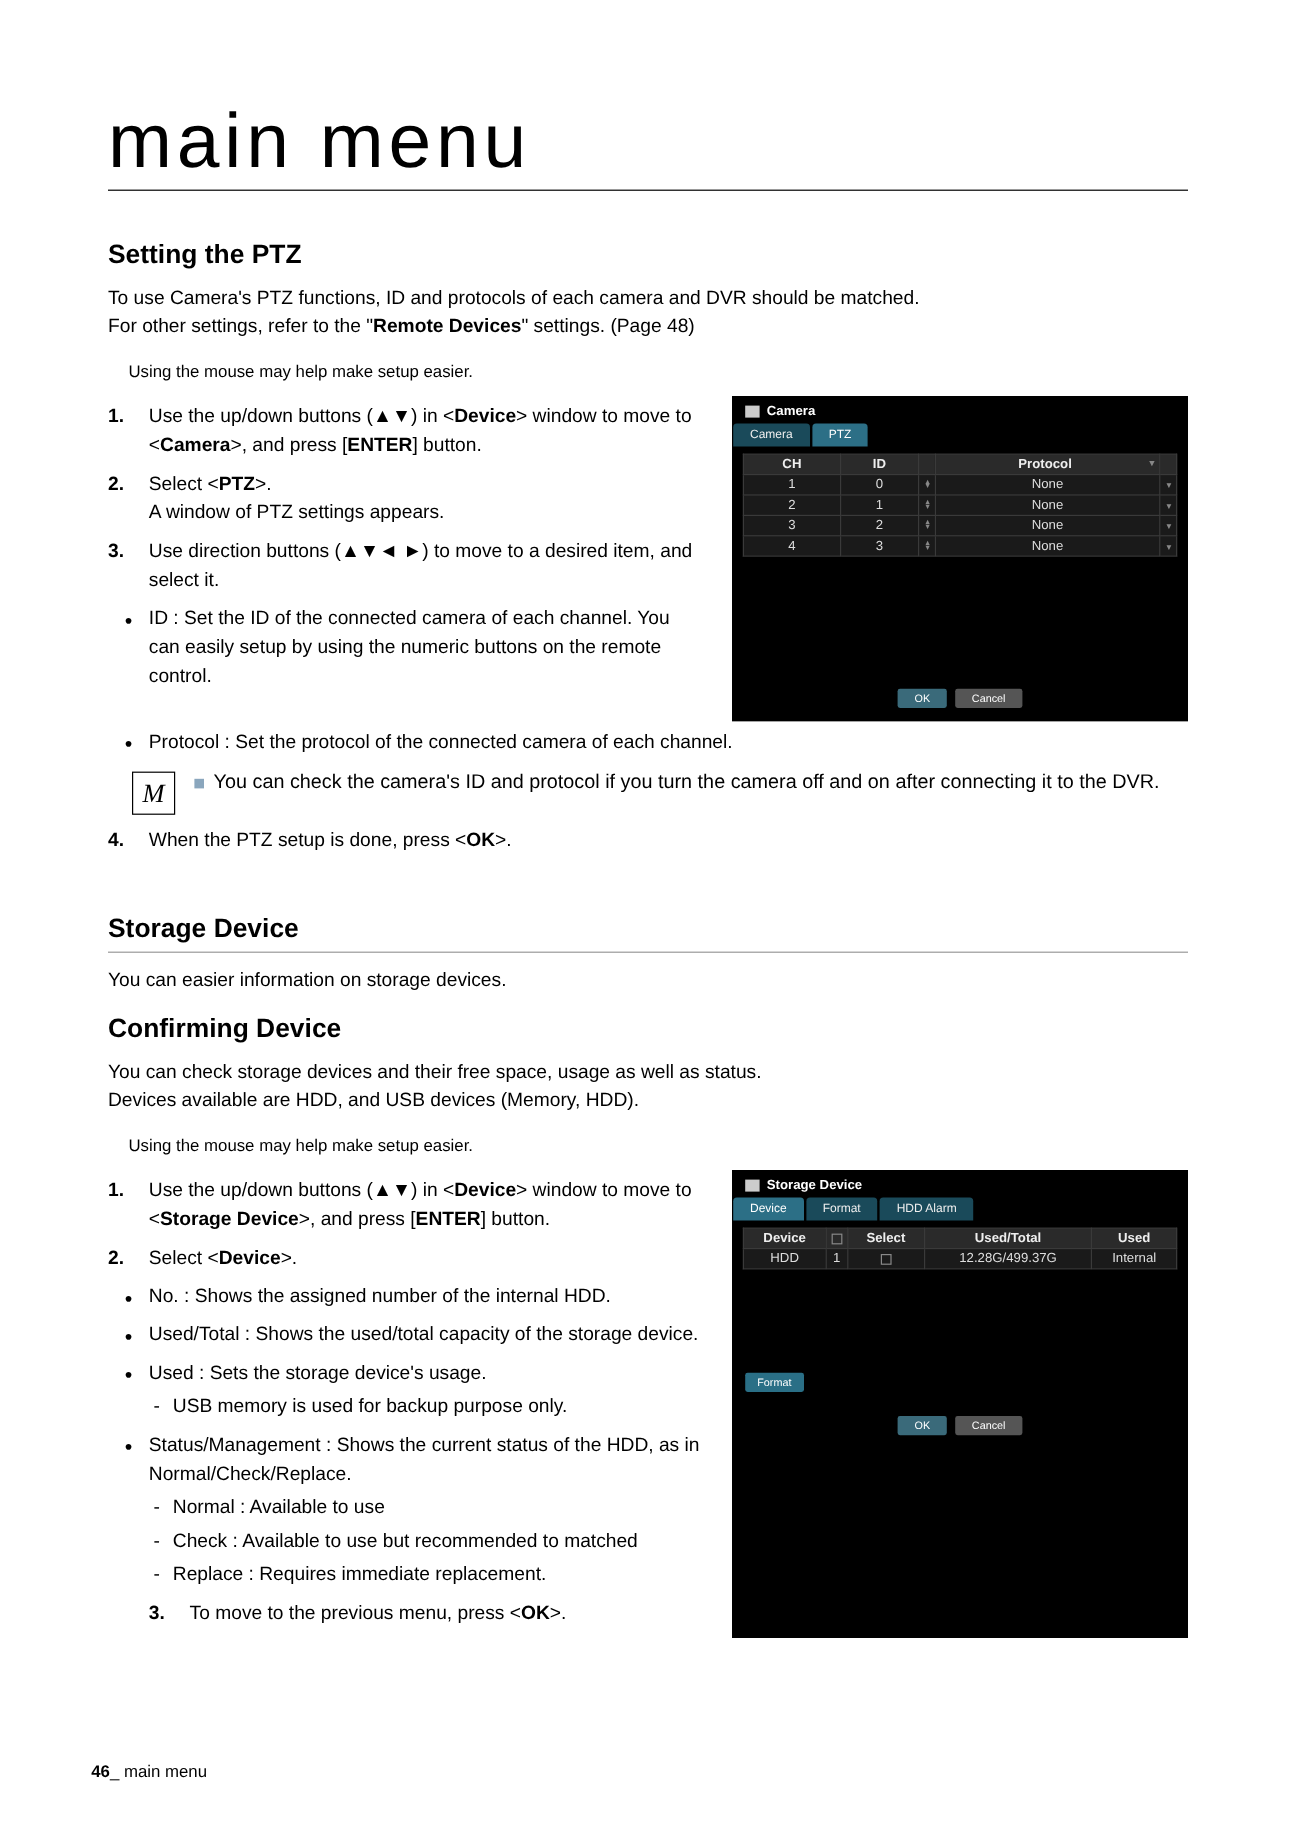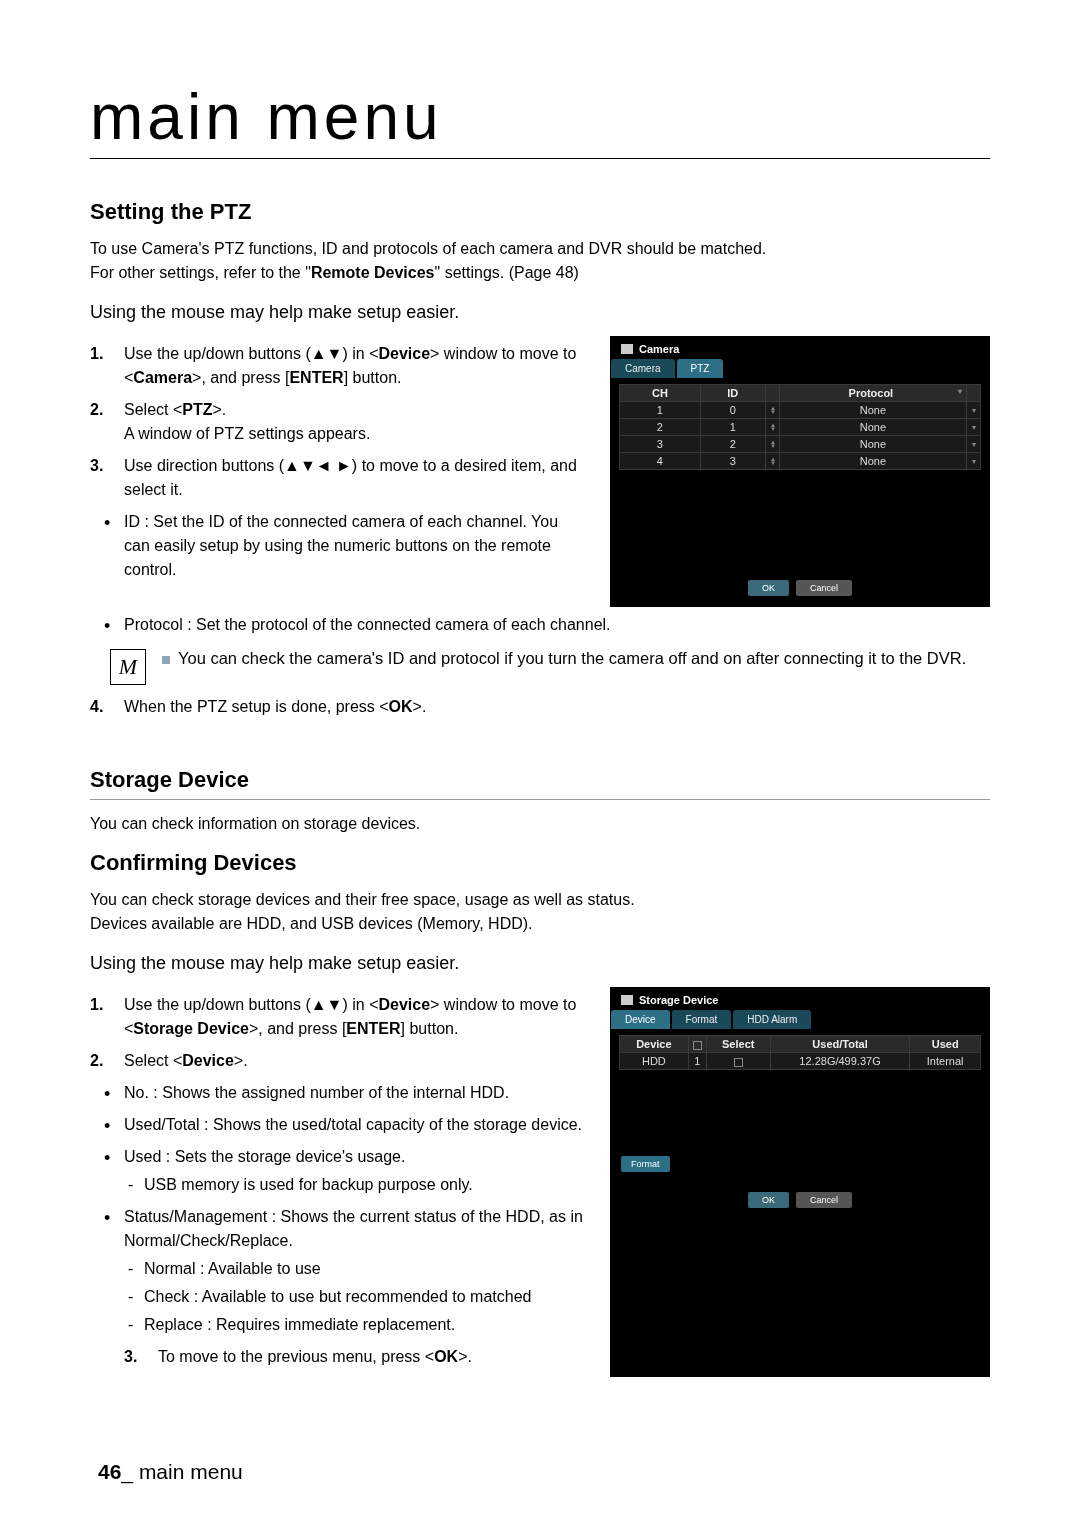--- a/index.html
+++ b/index.html
@@ -32,22 +32,22 @@
   .sub-h {
     font-size: 22px;
     font-weight: bold;
     margin: 14px 0 12px 0;
   }
   p, li {
     font-size: 16px;
     line-height: 1.5;
   }
   .small {
-    font-size: 18px;
-    margin: 14px 0 10px 0;
+    font-size: 14px;
+    margin: 14px 0 10px 17px;
   }
   .content-row {
     display: flex;
     gap: 24px;
   }
   .left-col {
     flex: 1;
   }
   ol {
     list-style: none;
@@ -228,22 +228,22 @@
   }
   .dlg .chk {
     display: inline-block;
     width: 9px; height: 9px;
     border: 1px solid #888;
     vertical-align: middle;
   }
   .footer-pg {
     position: absolute;
     bottom: 46px;
-    left: 98px;
-    font-size: 21px;
+    left: 76px;
+    font-size: 14px;
   }
   .footer-pg .pn { font-weight: bold; }
   .spaceblock { height: 40px; }
 </style>
 </head>
 <body>
 
 <div class="page">
 
   <h1 class="main-title">main menu</h1>
@@ -347,23 +347,23 @@
   <ol>
     <li>
       <span class="num">4.</span>
       <span>When the PTZ setup is done, press &lt;</span><span class="bold">OK</span><span>&gt;.</span>
     </li>
   </ol>
 
   <div class="spaceblock"></div>
 
   <h2 class="section-h">Storage Device</h2>
-  <p>You can check information on storage devices.</p>
-
-  <h3 class="sub-h">Confirming Devices</h3>
+  <p>You can easier information on storage devices.</p>
+
+  <h3 class="sub-h">Confirming Device</h3>
   <p>You can check storage devices and their free space, usage as well as status.</p>
   <p>Devices available are HDD, and USB devices (Memory, HDD).</p>
   <p class="small">Using the mouse may help make setup easier.</p>
 
   <div class="content-row">
     <div class="left-col">
       <ol>
         <li>
           <span class="num">1.</span>
           <span>Use the up/down buttons (▲▼) in &lt;</span><span class="bold">Device</span><span>&gt; window to move to &lt;</span><span class="bold">Storage Device</span><span>&gt;, and press [</span><span class="bold">ENTER</span><span>] button.</span>

